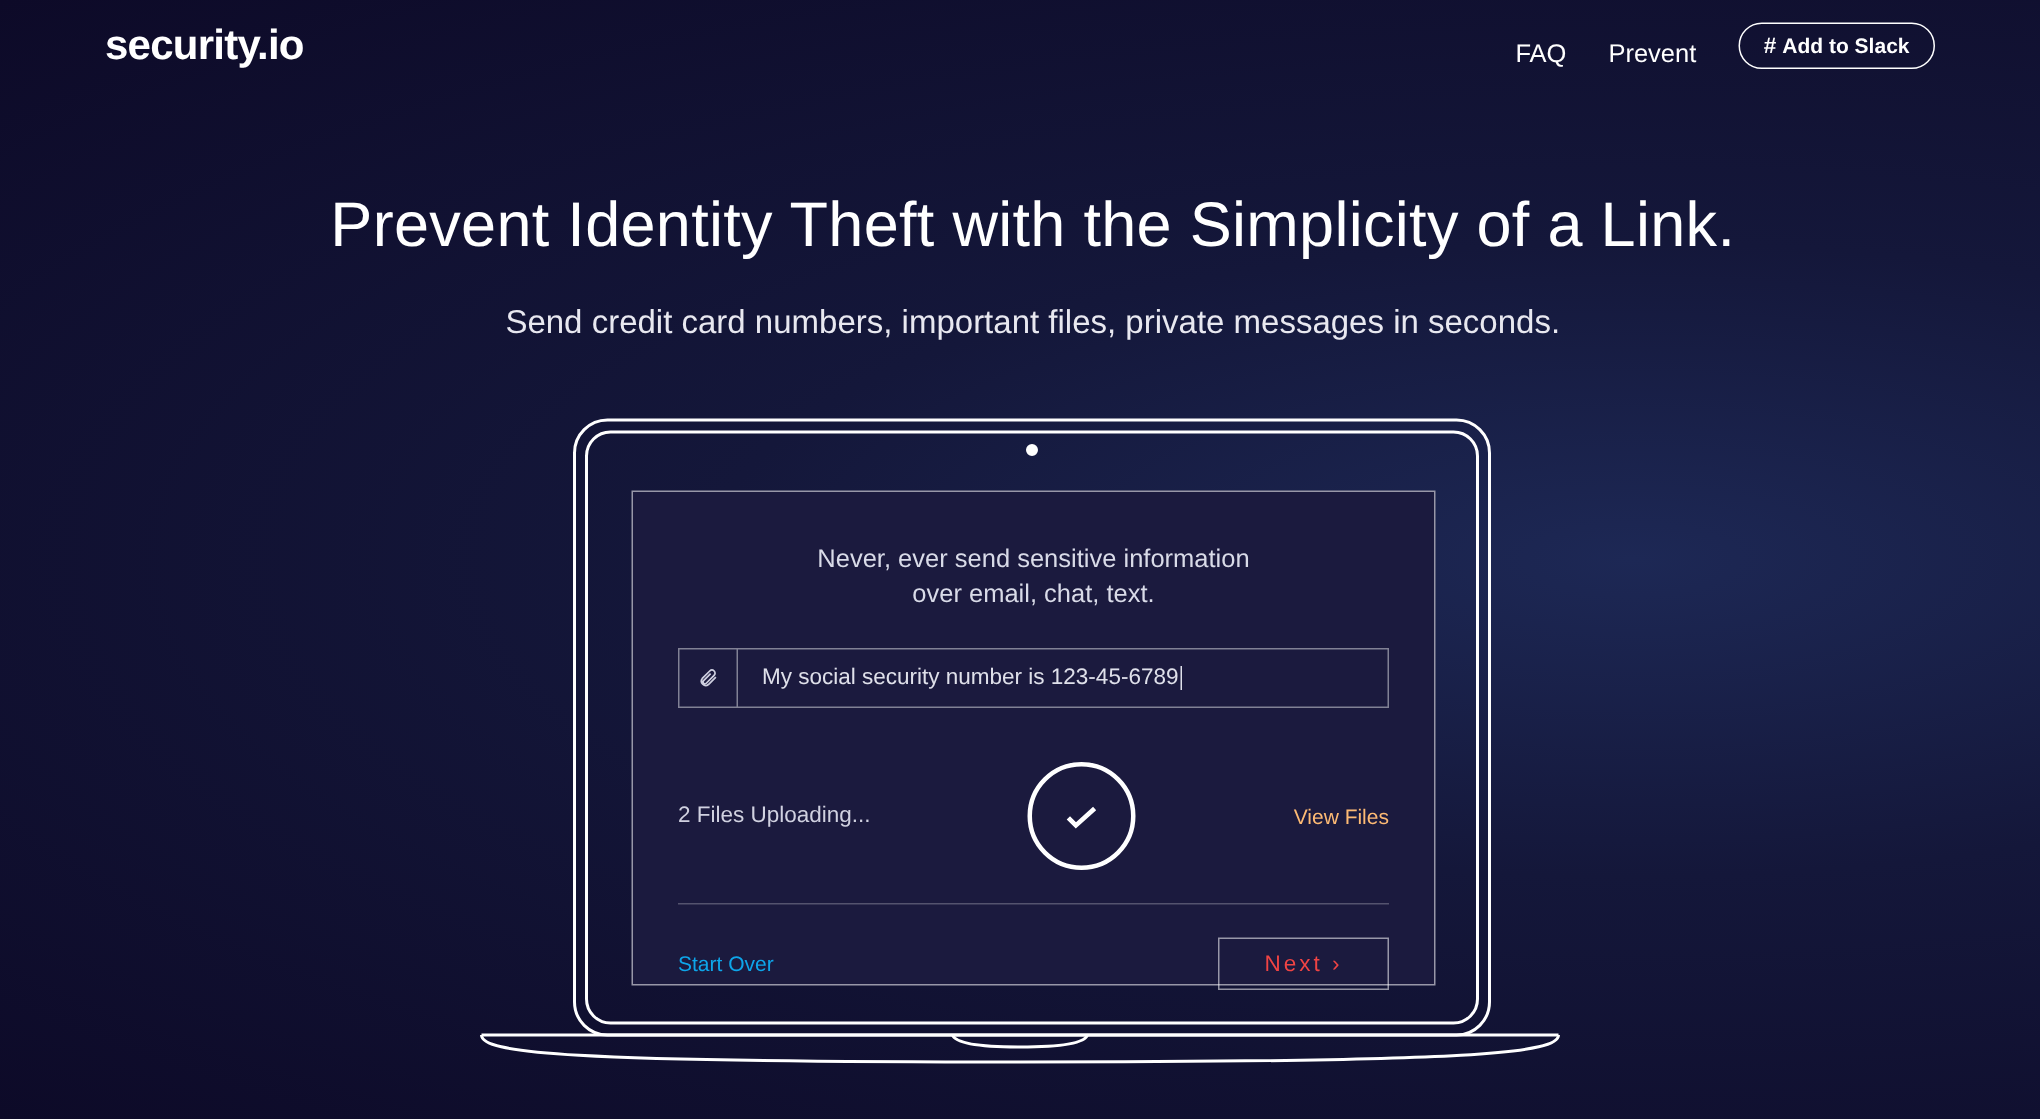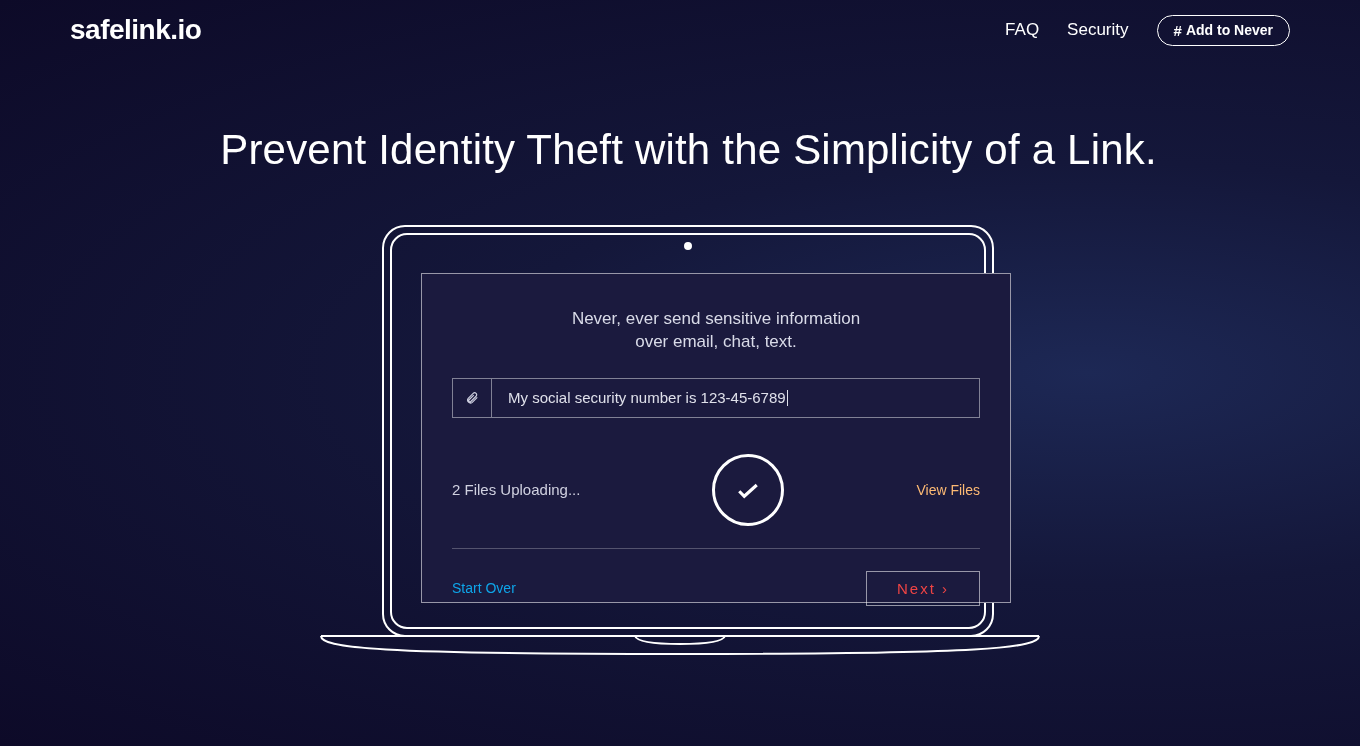--- a/index.html
+++ b/index.html
@@ -19,21 +19,21 @@
       padding: 14px 70px 0 70px;
     }
     .logo {
       font-size: 28px;
       font-weight: 700;
       letter-spacing: -0.5px;
       color: #ffffff;
     }
     .nav {
       display: flex;
-      align-items: center;
+      align-items: flex-end;
       gap: 28px;
     }
     .nav-link {
       color: #ffffff;
       font-size: 17px;
       text-decoration: none;
       cursor: pointer;
     }
     .slack-btn {
       border: 1px solid #ffffff;
@@ -78,21 +78,21 @@
       width: 730px;
     }
     .laptop-svg {
       display: block;
       width: 100%;
     }
     .screen {
       position: absolute;
       top: 51px;
       left: 106px;
-      width: 590px;
+      width: 536px;
       height: 330px;
       background: #1b1a3e;
       border: 1px solid rgba(255,255,255,0.55);
       text-align: center;
       padding: 34px 30px 0 30px;
       font-family: 'Segoe UI', Helvetica, sans-serif;
     }
     .screen-title {
       font-size: 17px;
       font-weight: 300;
@@ -185,33 +185,34 @@
       padding: 8px 30px;
       cursor: pointer;
       letter-spacing: 2px;
       font-weight: 300;
     }
   </style>
 </head>
 <body>
 
 <header class="header">
-  <div class="logo">safelink.io</div>
+  <div class="logo">security.io</div>
   <nav class="nav">
     <a class="nav-link">FAQ</a>
-    <a class="nav-link">Security</a>
+    <a class="nav-link">Prevent</a>
     <button class="slack-btn">
       <span class="slack-icon">#</span>
-      <span>Add to Never</span>
+      <span>Add to Slack</span>
     </button>
   </nav>
 </header>
 
 <section class="hero">
   <h1 class="hero-title">Prevent Identity Theft with the Simplicity of a Link.</h1>
+  <p class="hero-subtitle">Send credit card numbers, important files, private messages in seconds.</p>
 </section>
 
 <div class="laptop-wrap">
   <svg class="laptop-svg" viewBox="0 0 730 435">
     <g fill="none" stroke="#ffffff" stroke-width="2">
 
       <rect x="68" y="4" width="610" height="410" rx="22" ry="22"></rect>
 
       <rect x="76" y="12" width="594" height="394" rx="16" ry="16"></rect>
 

